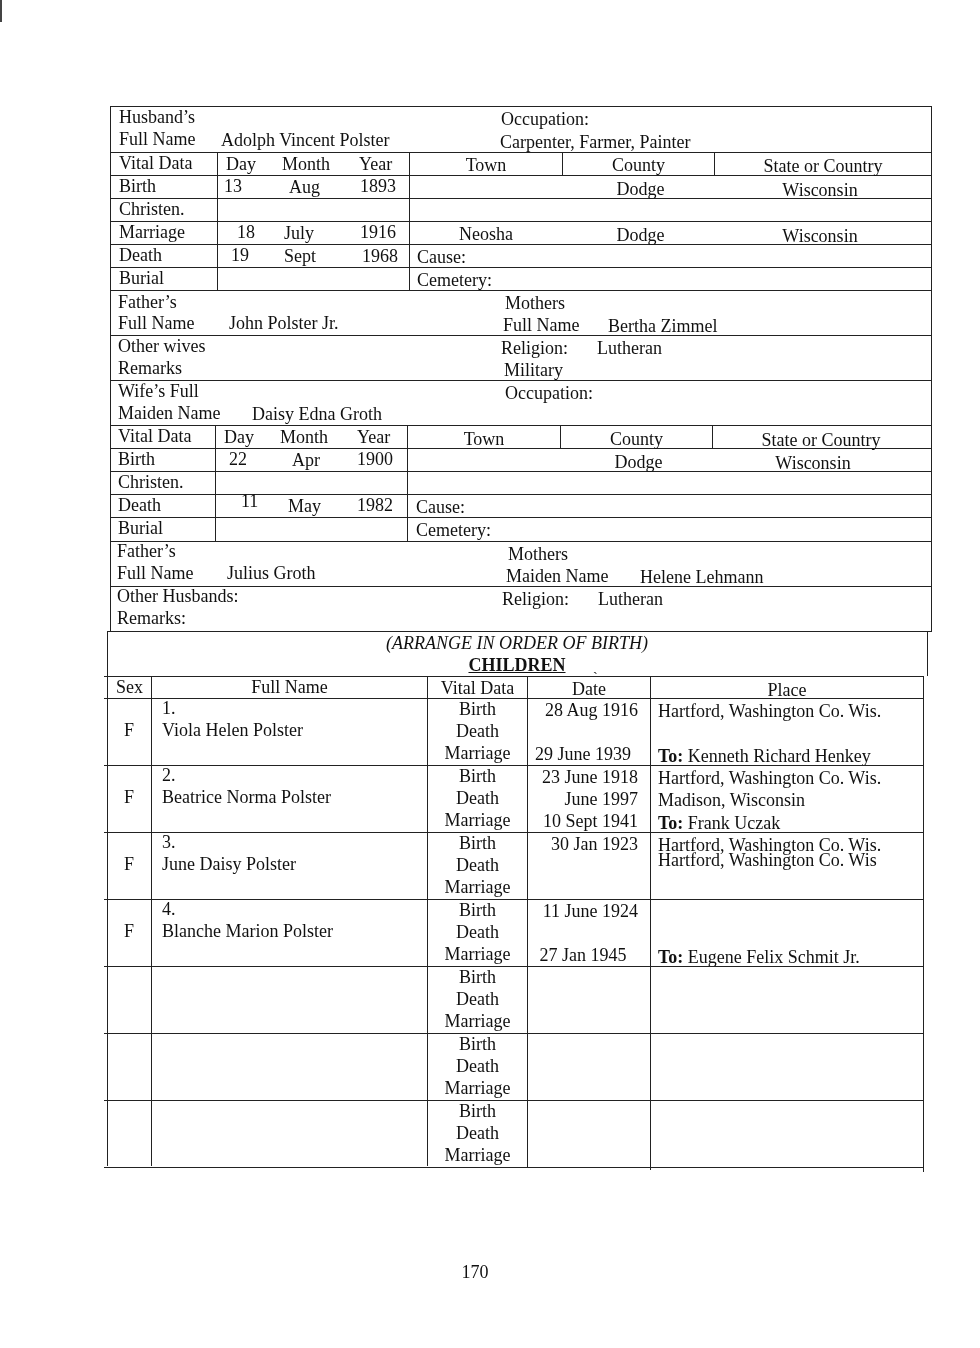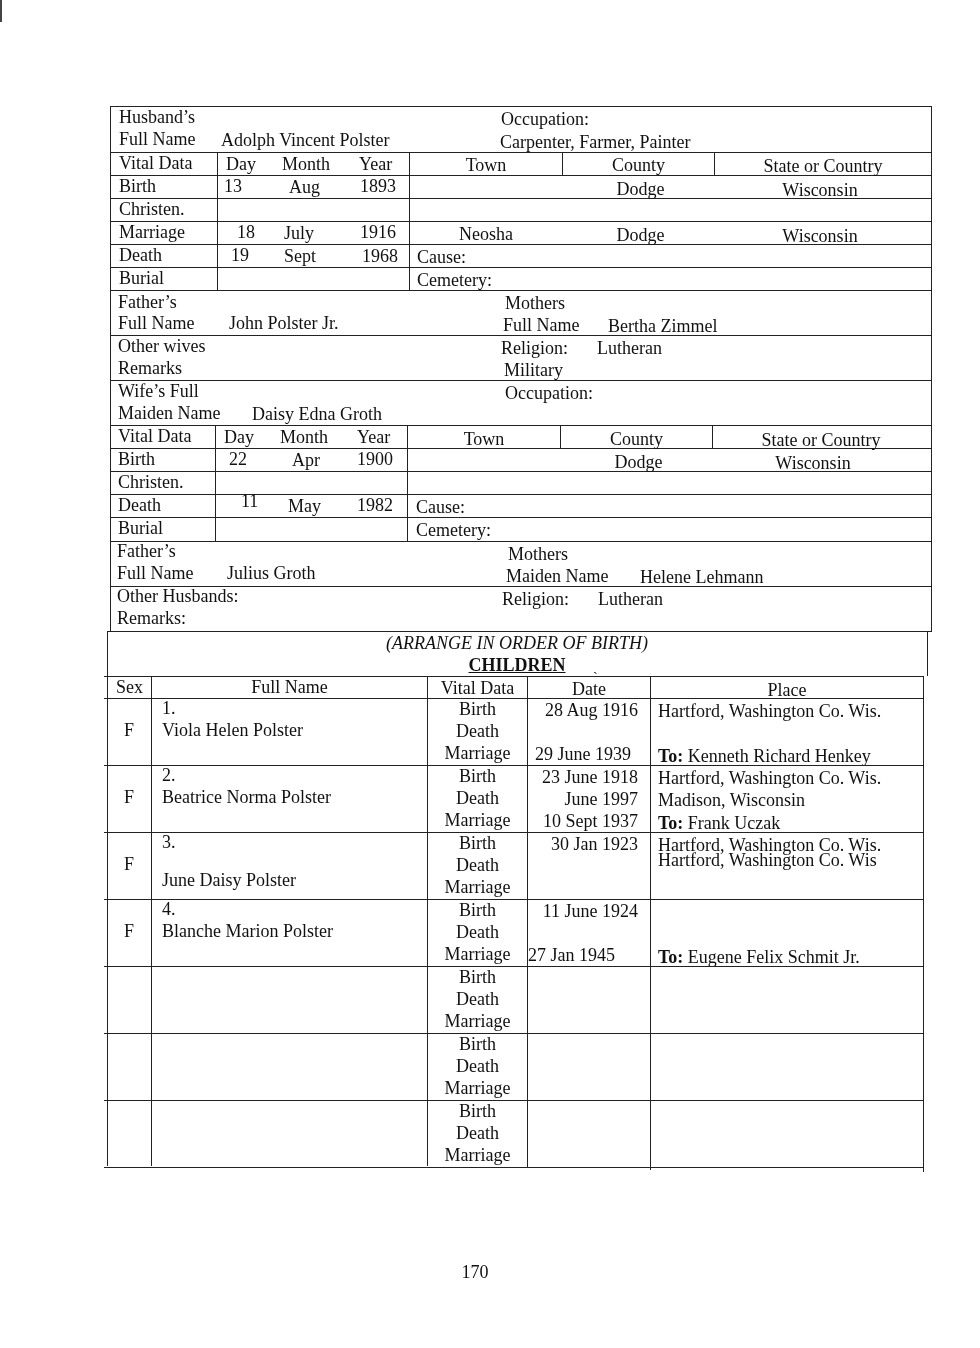--- a/index.html
+++ b/index.html
@@ -226,51 +226,51 @@
       <div class="ln h" style="left:104px; top:765px; width:820px;"></div>
       <div>
         <span class="t" style="left:124px; top:787px;">F</span>
         <span class="t" style="left:162px; top:765px;">2.</span>
         <span class="t" style="left:162px; top:787px;">Beatrice Norma Polster</span>
         <span class="t c" style="left:428px; top:766px; width:99px;">Birth</span>
         <span class="t c" style="left:428px; top:788px; width:99px;">Death</span>
         <span class="t c" style="left:428px; top:810px; width:99px;">Marriage</span>
         <span class="t" style="left:528px; top:767px; width:110px; text-align:right;">23 June 1918</span>
         <span class="t" style="left:528px; top:789px; width:110px; text-align:right;">June 1997</span>
-        <span class="t" style="left:528px; top:811px; width:110px; text-align:right;">10 Sept 1937</span>
+        <span class="t" style="left:528px; top:811px; width:110px; text-align:right;">10 Sept 1941</span>
         <span class="t" style="left:658px; top:768px;">Hartford, Washington Co. Wis.</span>
         <span class="t" style="left:658px; top:790px;">Madison, Wisconsin</span>
         <span class="t" style="left:658px; top:813px;"><b>To:</b><span> </span><span>Frank Uczak</span></span>
       </div>
       <div class="ln h" style="left:104px; top:832px; width:820px;"></div>
       <div>
         <span class="t" style="left:124px; top:854px;">F</span>
         <span class="t" style="left:162px; top:832px;">3.</span>
-        <span class="t" style="left:162px; top:854px;margin-top:16px;">June Daisy Polster</span>
+        <span class="t" style="left:162px; top:854px;">June Daisy Polster</span>
         <span class="t c" style="left:428px; top:833px; width:99px;">Birth</span>
         <span class="t c" style="left:428px; top:855px; width:99px;">Death</span>
         <span class="t c" style="left:428px; top:877px; width:99px;">Marriage</span>
         <span class="t" style="left:528px; top:834px; width:110px; text-align:right;">30 Jan  1923</span>
         <span class="t" style="left:528px; top:856px; width:110px; text-align:right;"></span>
         <span class="t" style="left:528px; top:878px; width:110px; text-align:right;"></span>
         <span class="t" style="left:658px; top:835px;">Hartford, Washington Co. Wis.</span>
         <span class="t" style="left:658px; top:857px;"></span>
         <span class="t" style="left:658px; top:880px;"><b></b><span> </span><span></span></span>
       </div>
       <div class="ln h" style="left:104px; top:899px; width:820px;"></div>
       <div>
         <span class="t" style="left:124px; top:921px;">F</span>
         <span class="t" style="left:162px; top:899px;">4.</span>
         <span class="t" style="left:162px; top:921px;">Blanche Marion Polster</span>
         <span class="t c" style="left:428px; top:900px; width:99px;">Birth</span>
         <span class="t c" style="left:428px; top:922px; width:99px;">Death</span>
         <span class="t c" style="left:428px; top:944px; width:99px;">Marriage</span>
         <span class="t" style="left:528px; top:901px; width:110px; text-align:right;">11 June 1924</span>
         <span class="t" style="left:528px; top:923px; width:110px; text-align:right;"></span>
-        <span class="t" style="left:528px; top:945px; width:110px; text-align:left;">27  Jan  1945</span>
+        <span class="t" style="left:528px; top:945px; width:110px; text-align:center;">27  Jan  1945</span>
         <span class="t" style="left:658px; top:850px;">Hartford, Washington Co. Wis</span>
         <span class="t" style="left:658px; top:924px;"></span>
         <span class="t" style="left:658px; top:947px;"><b>To:</b><span> </span><span>Eugene Felix Schmit Jr.</span></span>
       </div>
       <div class="ln h" style="left:104px; top:966px; width:820px;"></div>
       <div>
         <span class="t" style="left:124px; top:988px;"></span>
         <span class="t" style="left:162px; top:966px;"></span>
         <span class="t" style="left:162px; top:988px;"></span>
         <span class="t c" style="left:428px; top:967px; width:99px;">Birth</span>

